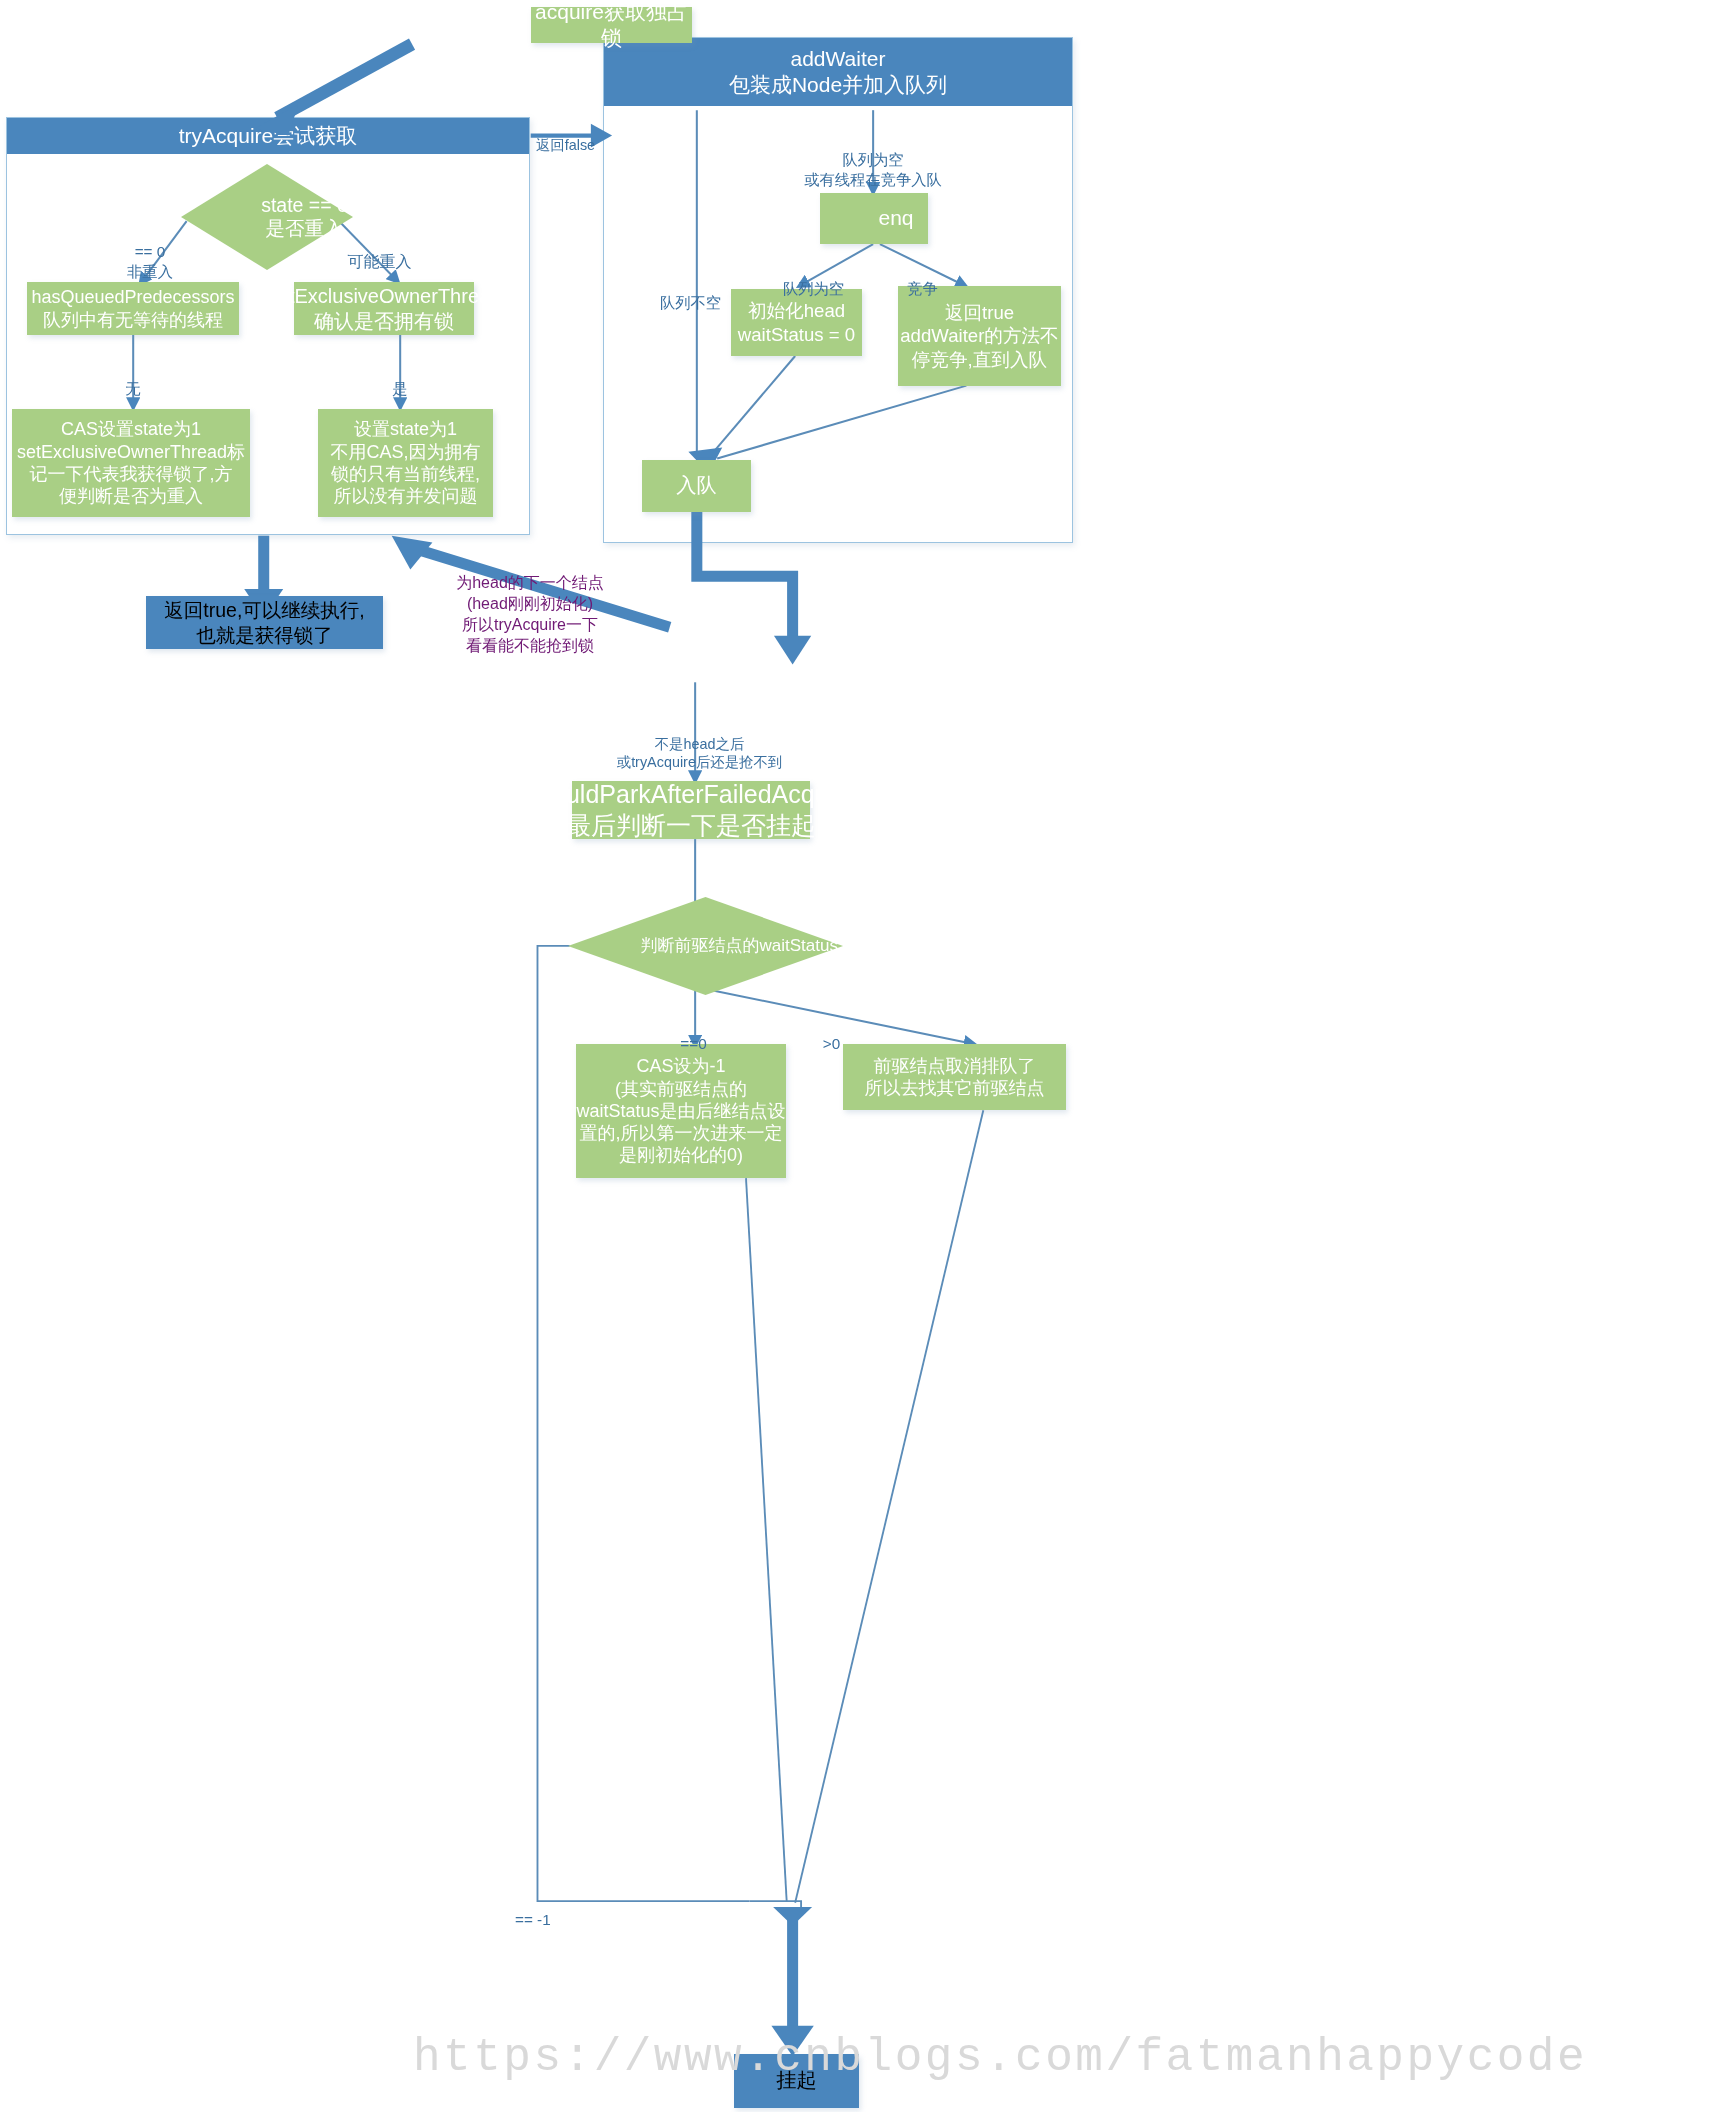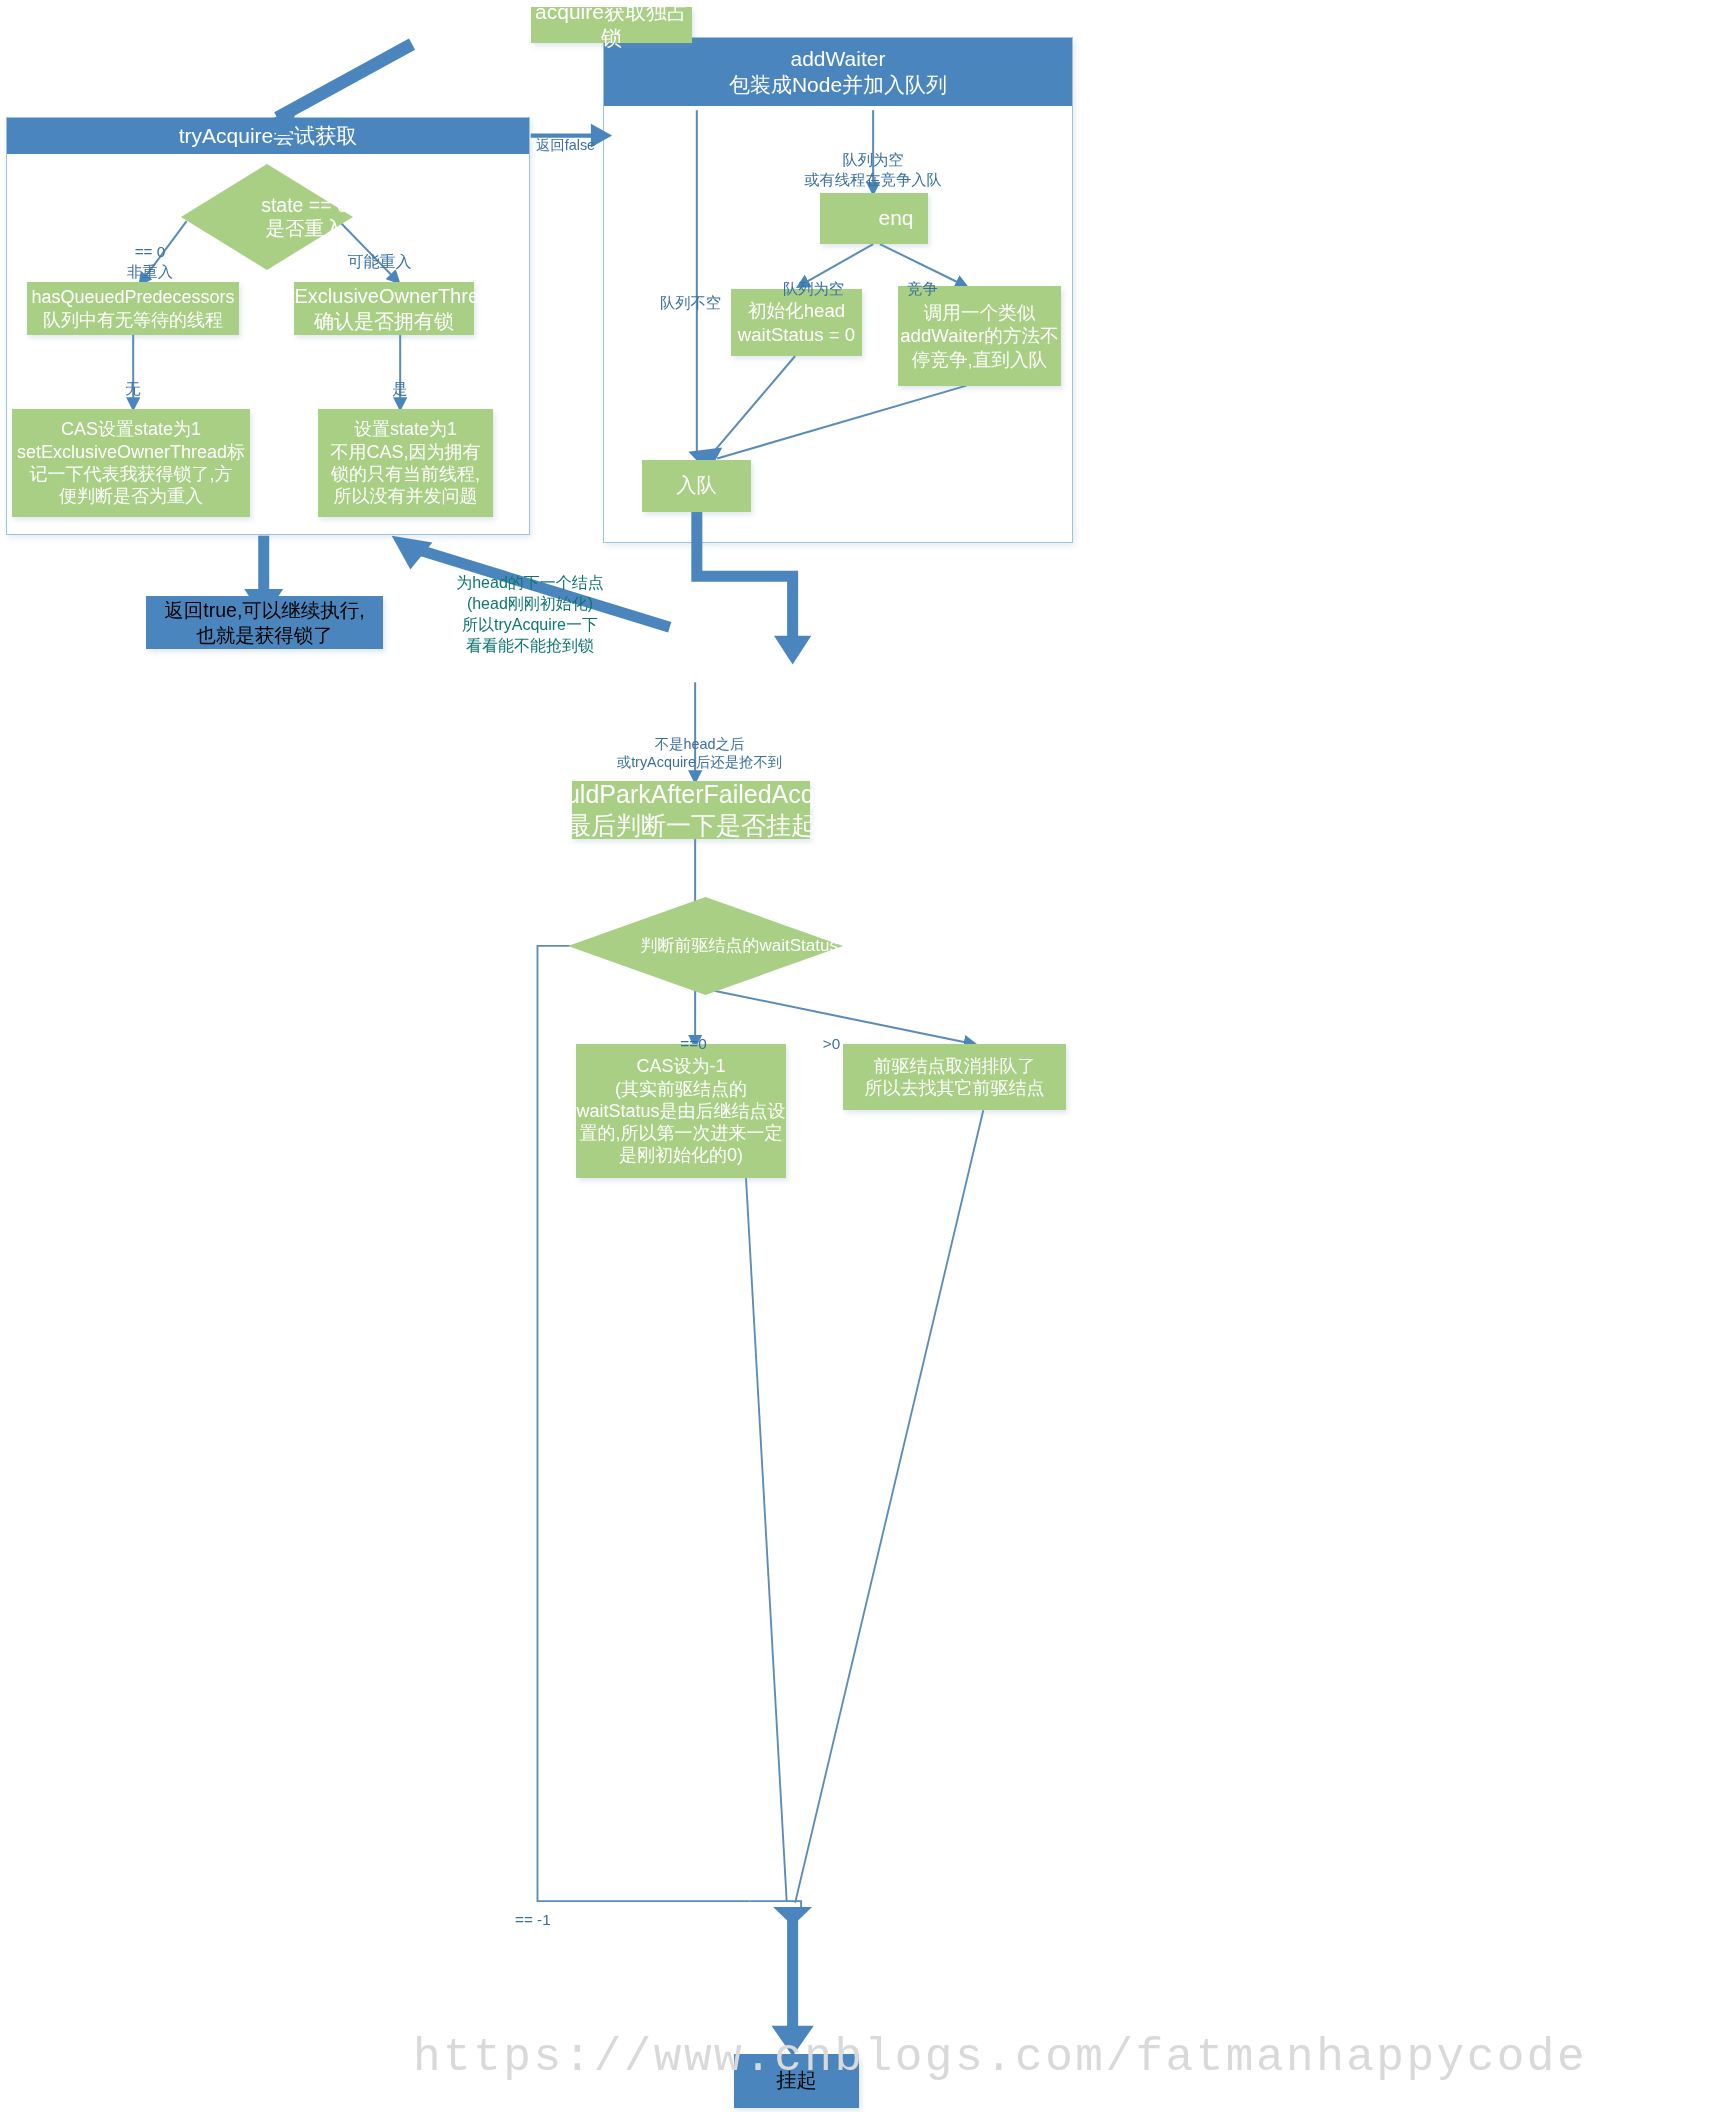--- a/index.html
+++ b/index.html
@@ -68,21 +68,21 @@
   .edge-label{
     position:absolute;
     color:#3a6f9f;
     white-space:pre-line;
     text-align:center;
     line-height:1.3;
     font-size:15.3px;
   }
   .annot{
     position:absolute;
-    color:#0f766e;
+    color:#701a75;
     white-space:pre-line;
     line-height:1.32;
     text-align:center;
   }
   .watermark{
     position:absolute;
     color:#d9d9d9;
     font-family:"Liberation Mono","DejaVu Sans Mono",monospace;
     letter-spacing:2.5px;
     white-space:pre;
@@ -219,21 +219,21 @@
   <div class="node green" style="left:820px;top:193px;width:108px;height:51px;font-size:21px;padding-left:44px;">
     <span>enq</span>
   </div>
 
   <div class="node green" style="left:731px;top:289px;width:131px;height:67px;font-size:18.6px;">
     <span>初始化head
 waitStatus = 0</span>
   </div>
 
   <div class="node green" style="left:898px;top:286px;width:163px;height:100px;font-size:18.6px;">
-    <span>调用一个类似
+    <span>返回true
 addWaiter的方法不
 停竞争,直到入队</span>
   </div>
 
   <div class="node green" style="left:642px;top:460px;width:109px;height:52px;font-size:20.3px;">
     <span>入队</span>
   </div>
 
   <div class="node green" style="left:572px;top:781px;width:238px;height:58px;font-size:25px;">
     <span>shouldParkAfterFailedAcquire

